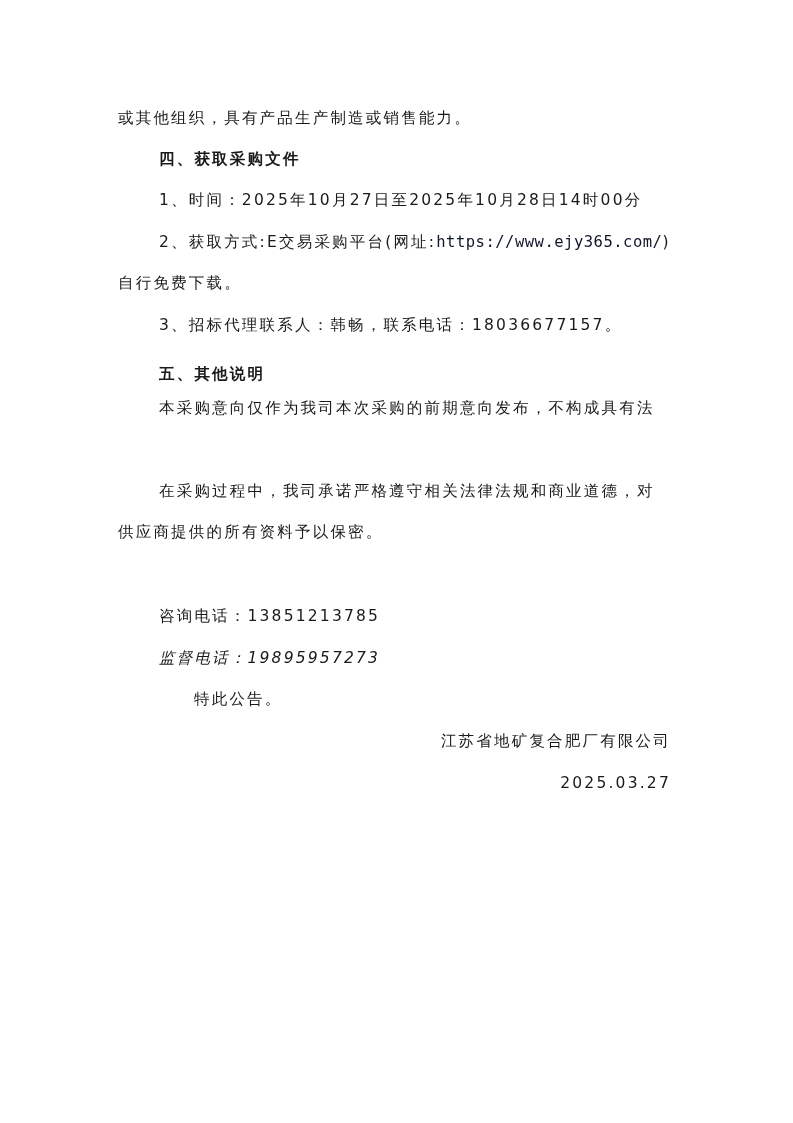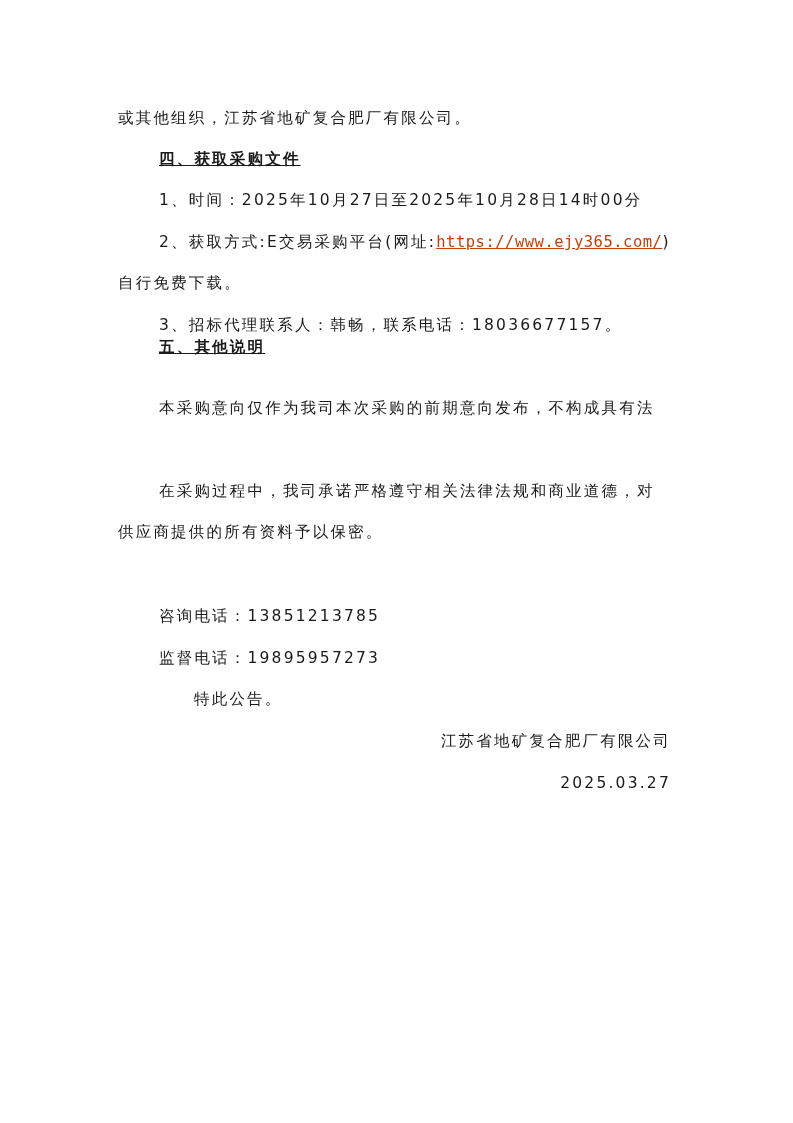--- a/index.html
+++ b/index.html
@@ -24,72 +24,70 @@
     }
     .line {
       position: absolute;
       font-size: 15.5px;
       letter-spacing: 2.2px;
       white-space: nowrap;
       line-height: 20px;
     }
     .heading {
       font-weight: bold;
-      text-decoration: underline;
     }
     .indent { left: 159px; }
     .flush { left: 118px; }
     .link {
       font-family: "DejaVu Sans Mono", "Liberation Mono", monospace;
-      text-decoration: underline;
-      color: #c2410c;
+      color: #0f172a;
       letter-spacing: 0.5px;
     }
     .right-block {
       position: absolute;
       right: 122px;
       text-align: right;
       font-size: 15.5px;
       letter-spacing: 2.2px;
       white-space: nowrap;
       line-height: 20px;
     }
   </style>
 </head>
 <body>
 
 <div class="page">
 
-  <div class="line flush" style="top:108px;">或其他组织，江苏省地矿复合肥厂有限公司。</div>
+  <div class="line flush" style="top:108px;">或其他组织，具有产品生产制造或销售能力。</div>
 
   <div class="line indent heading" style="top:149px;">四、获取采购文件</div>
 
   <div class="line indent" style="top:190px;">1、时间：2025年10月27日至2025年10月28日14时00分</div>
 
   <div class="line indent" style="top:232px;">
     <span>2、获取方式:E交易采购平台(网址:</span><a class="link">https://www.ejy365.com/</a><span>)</span>
   </div>
 
   <div class="line flush" style="top:273px;text-align:center;">自行免费下载。</div>
 
   <div class="line indent" style="top:315px;">3、招标代理联系人：韩畅，联系电话：18036677157。</div>
 
-  <div class="line indent heading" style="top:337px;">五、其他说明</div>
+  <div class="line indent heading" style="top:364px;">五、其他说明</div>
 
   <div class="line indent" style="top:398px;">本采购意向仅作为我司本次采购的前期意向发布，不构成具有法</div>
 
 
   <div class="line indent" style="top:481px;">在采购过程中，我司承诺严格遵守相关法律法规和商业道德，对</div>
 
   <div class="line flush" style="top:522px;">供应商提供的所有资料予以保密。</div>
 
 
   <div class="line indent" style="top:606px;">咨询电话：13851213785</div>
 
-  <div class="line indent" style="top:648px;">监督电话：19895957273</div>
+  <div class="line indent" style="top:648px;font-style:italic;">监督电话：19895957273</div>
 
   <div class="line" style="top:689px; left:194px;">特此公告。</div>
 
   <div class="right-block" style="top:731px;">江苏省地矿复合肥厂有限公司</div>
 
   <div class="right-block" style="top:773px;">2025.03.27</div>
 
 </div>
 
 </body></html>

